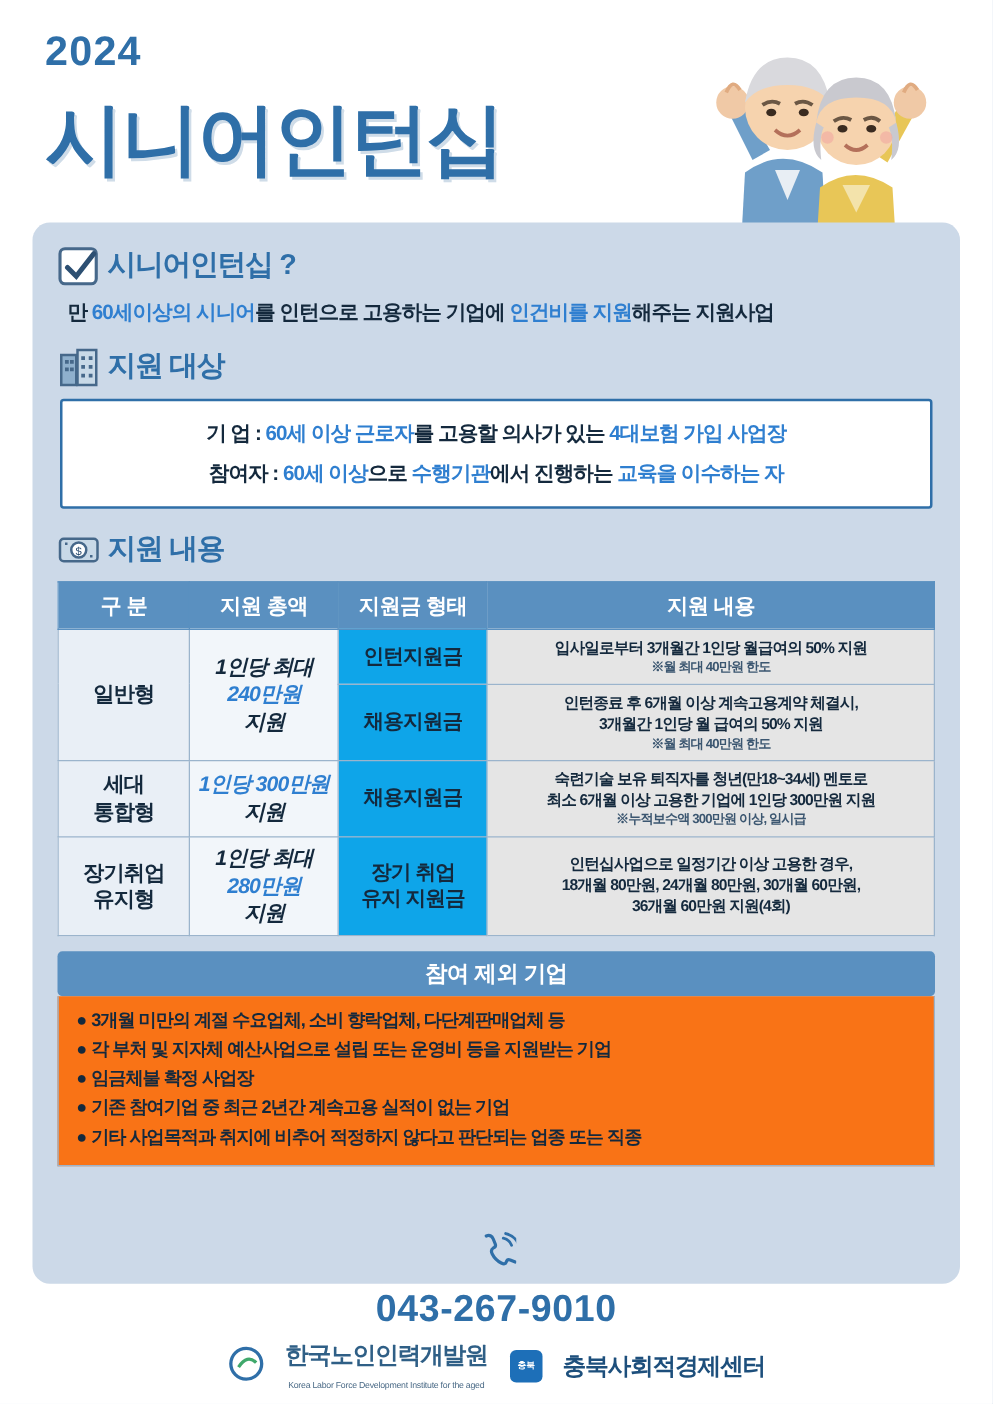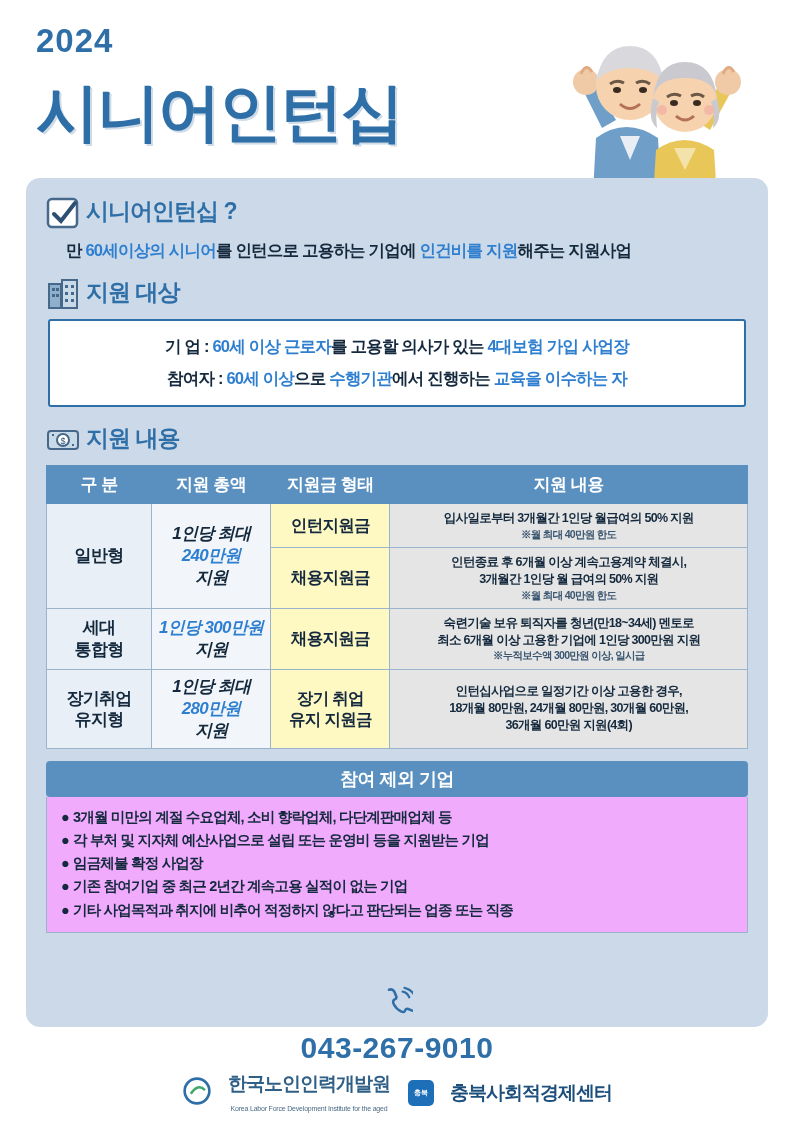--- a/index.html
+++ b/index.html
@@ -42,21 +42,21 @@
     background:#ccd9e8;
     border-radius:14px;
     padding:18px 20px 10px 20px;
   }
   .sec-head { display:flex; align-items:flex-start; gap:6px; margin-bottom:8px;}
   .sec-head .ico { width:34px; height:34px; flex:0 0 34px; }
   .sec-title { font-size:23px; font-weight:bold; color:#2f6fa8; letter-spacing:-1px;}
   .desc {
     font-size:16.5px; font-weight:bold; color:#14293d;
     line-height:1.5; letter-spacing:-0.8px;
-    margin:4px 4px 14px 20px;
+    margin:4px 4px 14px 8px;
   }
   .hl { color:#2f7fd0; }
   
   .target-box {
     border:2px solid #2f6fa8;
     background:#ffffff;
     border-radius:3px;
     padding:10px 14px;
     margin:4px 2px 16px 2px;
     text-align:center;
@@ -85,34 +85,34 @@
   table.support td {
     border:1px solid #9bb4cc;
     text-align:center;
     vertical-align:middle;
     padding:6px 5px;
     color:#14293d;
     letter-spacing:-0.7px;
   }
   td.cat { background:#e9eff6; font-size:17px; font-weight:bold; line-height:1.25;}
   td.amt { background:#f2f6fa; font-size:17px; font-weight:bold; line-height:1.3;font-style:italic;}
-  td.kind { background:#fef9c3; font-size:16.5px; font-weight:bold; line-height:1.25;}
+  td.kind { background:#0ea5e9; font-size:16.5px; font-weight:bold; line-height:1.25;}
   td.det { background:#e5e5e5; font-size:12.5px; font-weight:bold; text-align:left; line-height:1.35; padding-left:8px;}
   .note { font-size:10.5px; font-weight:bold; color:#3b5670; display:block; }
   .note.c { text-align:center; }
   
   .excl-head {
     background:#5a90c0; color:#fff;
     text-align:center; font-size:18px; font-weight:bold;
     letter-spacing:-0.5px;
     padding:6px 0; margin-top:12px;
     border-radius:4px;
   }
   .excl-body {
-    background:#f0abfc;
+    background:#f97316;
     border:1px solid #9bb4cc;
     border-top:none;
     padding:9px 14px 10px 14px;
   }
   .excl-item {
     font-size:14.5px; font-weight:bold; color:#14293d;
     letter-spacing:-0.8px;
     line-height:1.6;
   }
   .excl-item .dot { color:#14293d; margin-right:4px; }

